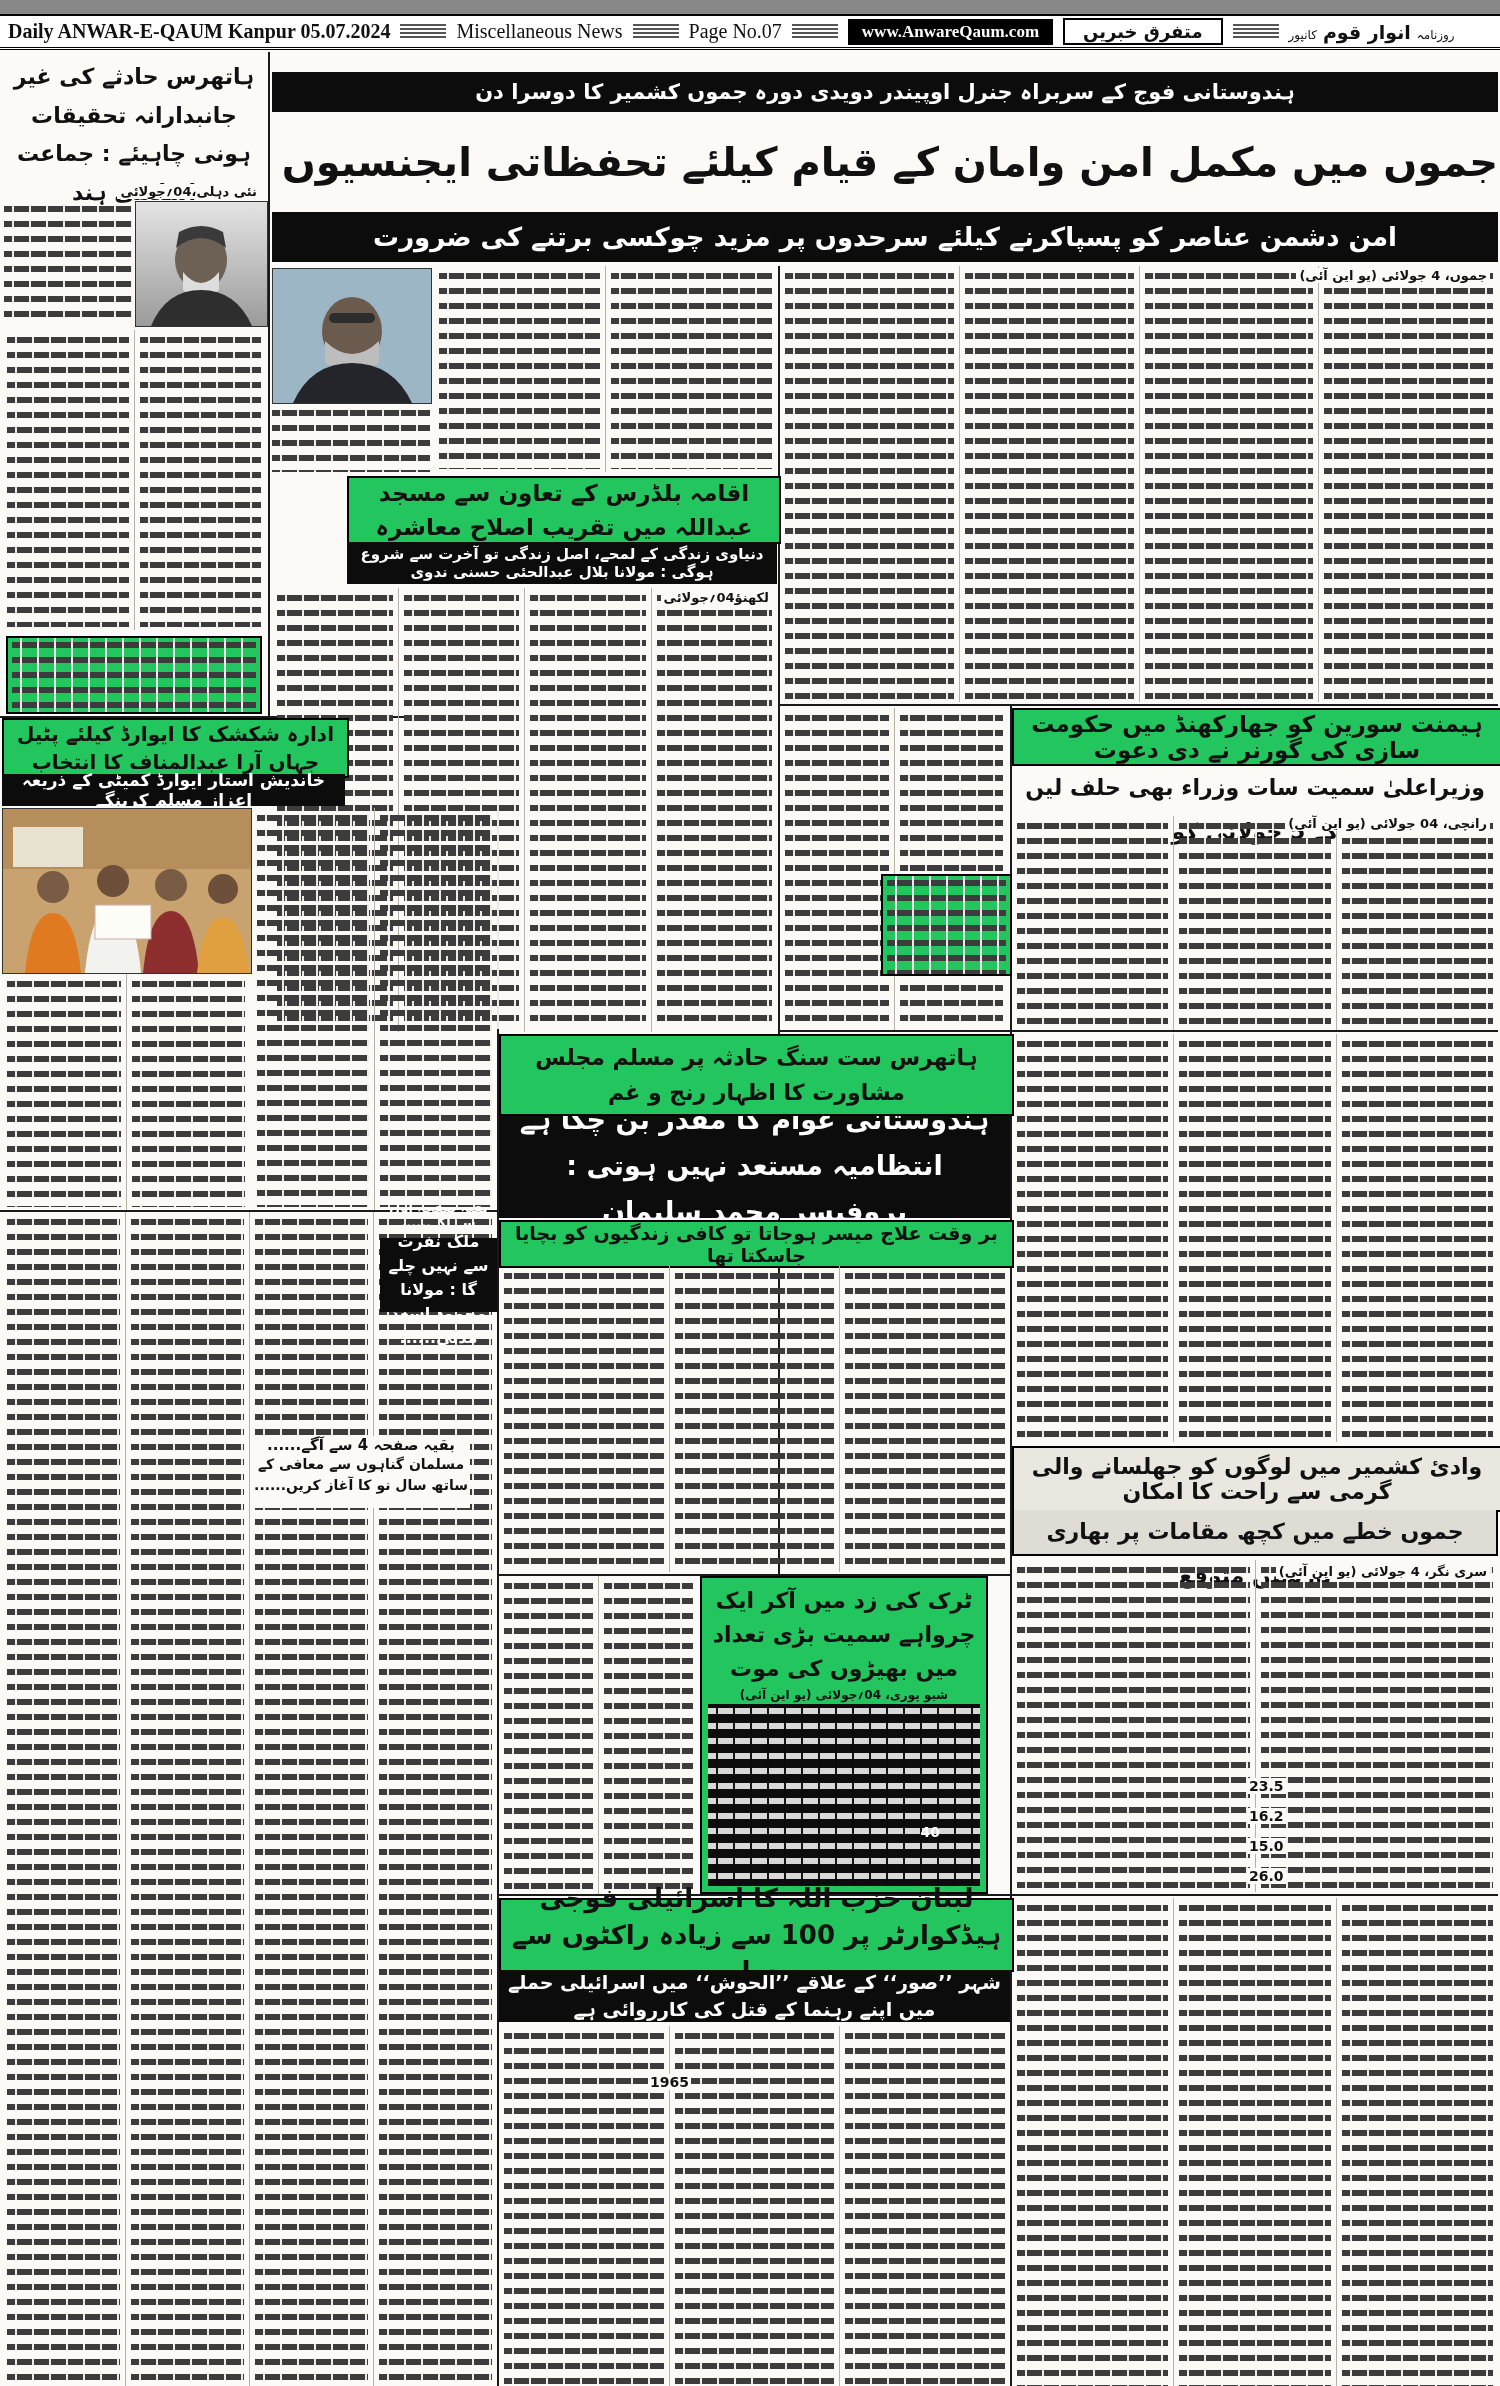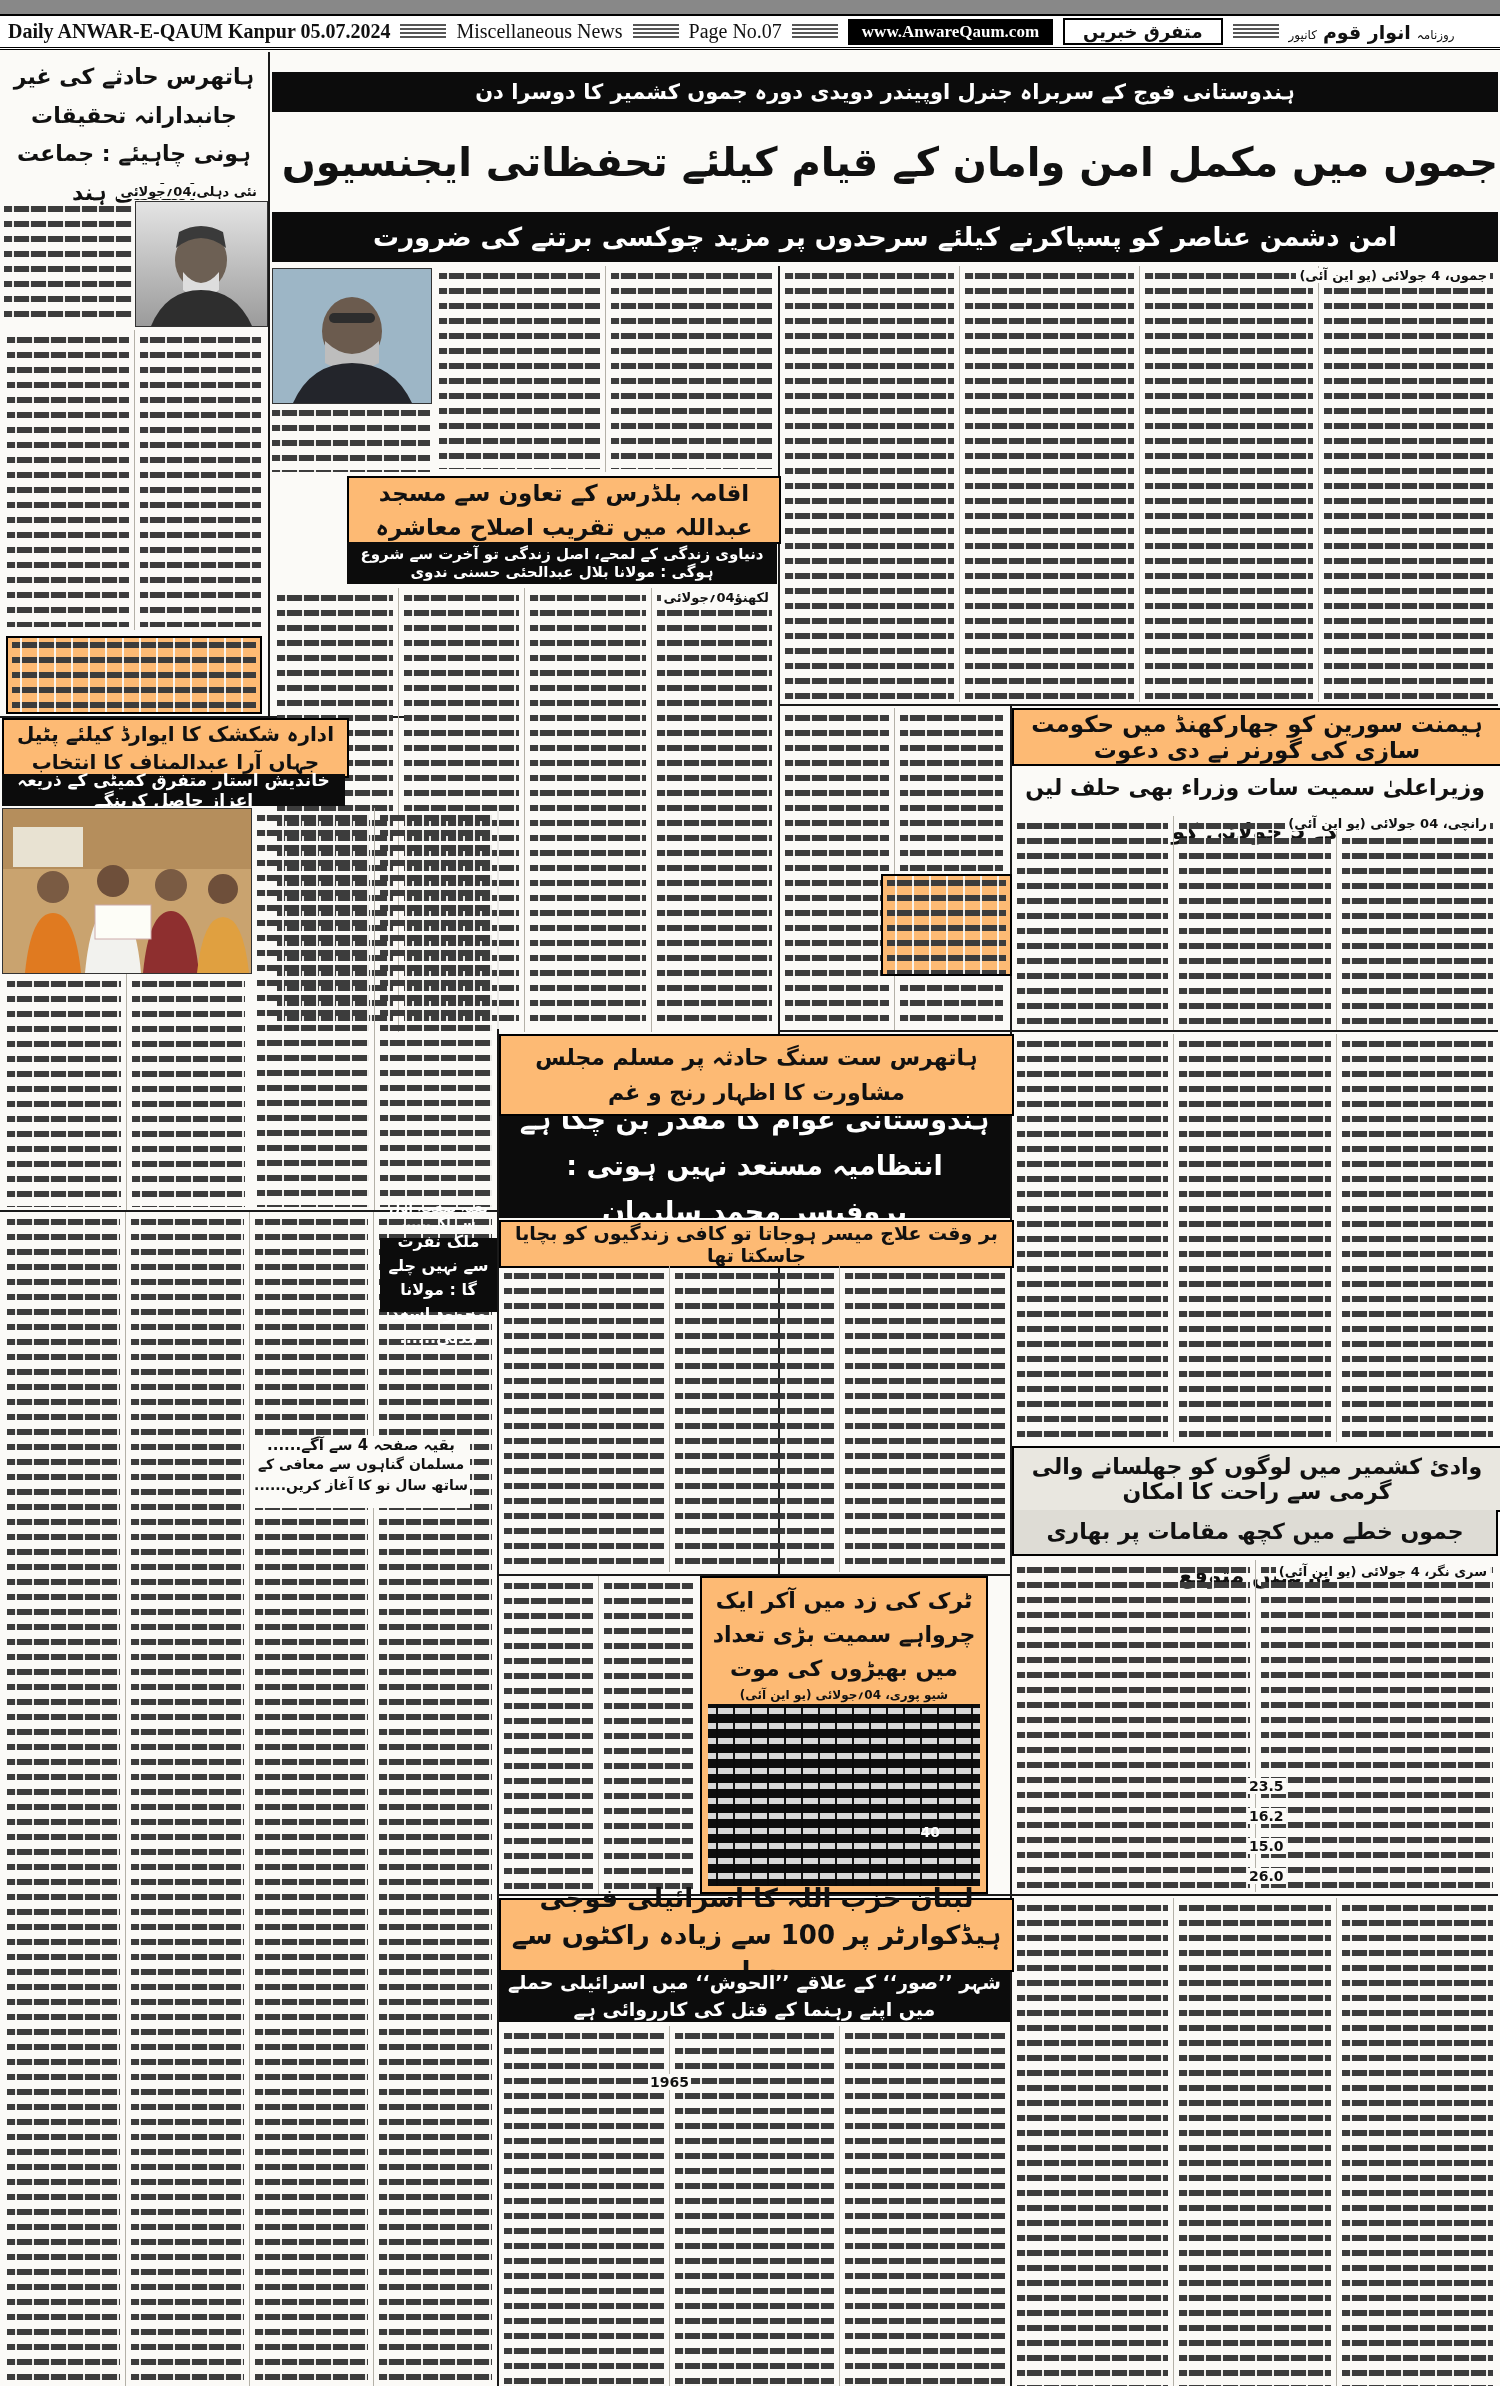--- a/index.html
+++ b/index.html
@@ -3,21 +3,21 @@
 <meta charset="utf-8">
 <style>
   html,body{margin:0;padding:0;background:#888;}
   .page{position:relative;width:1500px;height:2386px;background:#fbfaf7;color:#111;
         font-family:"DejaVu Sans",sans-serif;outline:2px solid #000;margin:16px auto;overflow:hidden;}
   .abs{position:absolute;}
   .hl{font-weight:bold;text-align:center;}
   .rtl{direction:rtl;}
   .strip{background:#0c0c0c;color:#fff;display:flex;align-items:center;justify-content:center;
          font-weight:bold;text-align:center;}
-  .obox{border:2px solid #000;background:#fdba74;display:flex;align-items:center;justify-content:center;}
+  .obox{border:2px solid #000;background:#22c55e;display:flex;align-items:center;justify-content:center;}
   .graybox{background:#e9e7e0;}
   
   .tf{height:100%;
     background-image:
       repeating-linear-gradient(90deg, rgba(251,250,247,0) 0 8px, rgba(251,250,247,.92) 8px 10px, rgba(251,250,247,0) 10px 17px),
       repeating-linear-gradient(180deg, rgba(0,0,0,0) 0 4px, #3c3c3c 4px 10px, rgba(0,0,0,0) 10px 15px);}
   .tfi{height:100%;
     background-image:
       repeating-linear-gradient(90deg, rgba(10,10,10,0) 0 8px, rgba(10,10,10,.95) 8px 10px, rgba(10,10,10,0) 10px 17px),
       repeating-linear-gradient(180deg, rgba(0,0,0,0) 0 4px, #d8d8d8 4px 10px, rgba(0,0,0,0) 10px 15px);}
@@ -167,21 +167,21 @@
         <div class="c">
           <div class="tf"></div>
         </div>
         <div class="c">
           <div class="tf"></div>
         </div>
       </div>
   </div>
 
   <div class="abs obox rtl hl" style="left:2px;top:702px;width:343px;height:56px;font-size:20px;line-height:1.4">ادارہ شکشک کا ایوارڈ کیلئے پٹیل جہاں آرا عبدالمناف کا انتخاب</div>
-  <div class="abs strip rtl" style="left:2px;top:758px;width:343px;height:32px;font-size:17px">خاندیش استار متفرق کمیٹی کے ذریعہ اعزاز حاصل کرینگے</div>
+  <div class="abs strip rtl" style="left:2px;top:758px;width:343px;height:32px;font-size:17px">خاندیش استار ایوارڈ کمیٹی کے ذریعہ اعزاز مسلم کرینگے</div>
   <div class="photo" style="left:2px;top:792px;width:248px;height:164px">
     <svg viewBox="0 0 248 164">
       <rect width="248" height="164" fill="#c9a36f"></rect>
       <rect y="0" width="248" height="60" fill="#b58e5c"></rect>
       <rect x="10" y="18" width="70" height="40" fill="#e8e2d2"></rect>
       <circle cx="50" cy="78" r="16" fill="#7a5b43"></circle>
         <path d="M22 164 q6 -60 28 -60 q22 0 28 60z" fill="#e07a20"></path>
       <circle cx="110" cy="72" r="16" fill="#6e4f3a"></circle>
         <path d="M82 164 q6 -66 28 -66 q22 0 28 66z" fill="#f2f2ee"></path>
       <circle cx="168" cy="76" r="16" fill="#7a5b43"></circle>

